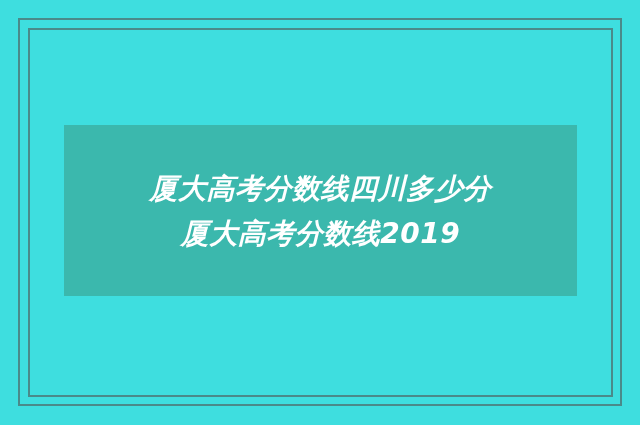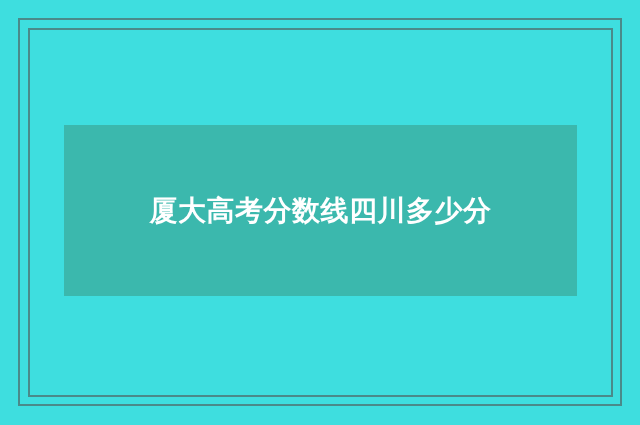--- a/index.html
+++ b/index.html
@@ -13,20 +13,21 @@
     overflow: hidden;
     font-family: "DejaVu Sans", "Liberation Sans", sans-serif;
   }
 
   #poster {
     position: relative;
     width: 640px;
     height: 425px;
     background: #3ededf;
     box-sizing: border-box;
+    font-style: italic;
   }
 
   
   .frame {
     position: absolute;
     box-sizing: border-box;
     border-style: solid;
     pointer-events: none;
   }
   .frame-outer {
@@ -75,15 +76,16 @@
 </head>
 <body>
 
 <div id="poster">
 
   <div class="frame frame-outer"></div>
   <div class="frame frame-inner"></div>
 
   <div id="panel">
     <div class="headline">厦大高考分数线四川多少分</div>
+    <div class="headline">厦大高考分数线2019</div>
   </div>
 
 </div>
 
 </body></html>

